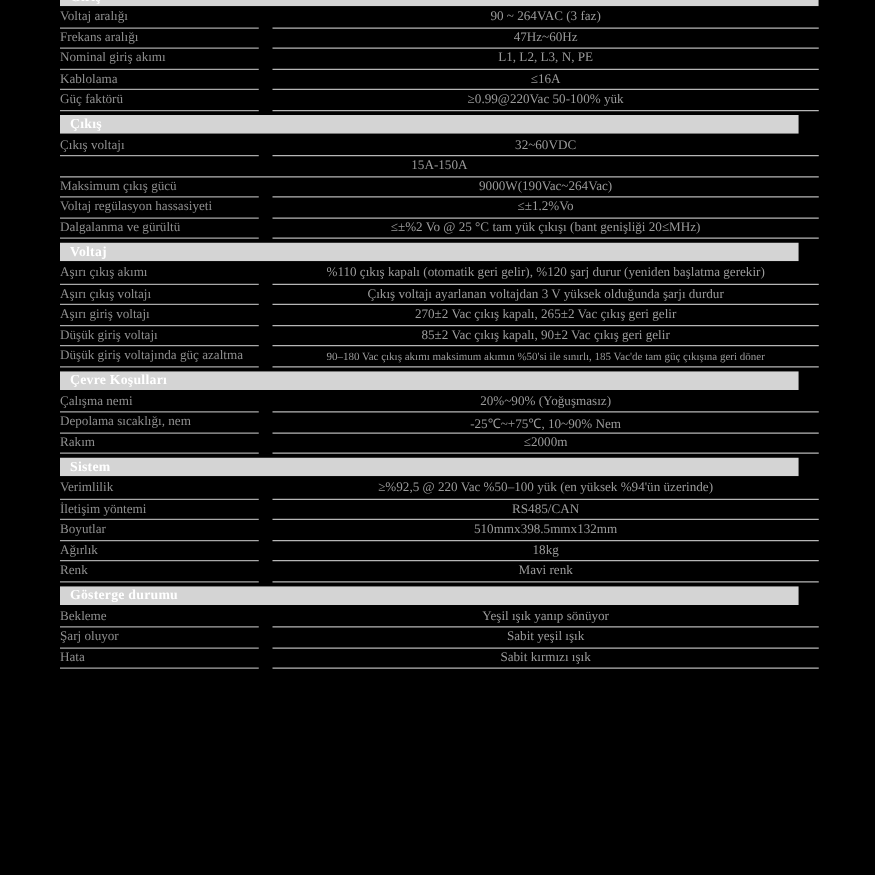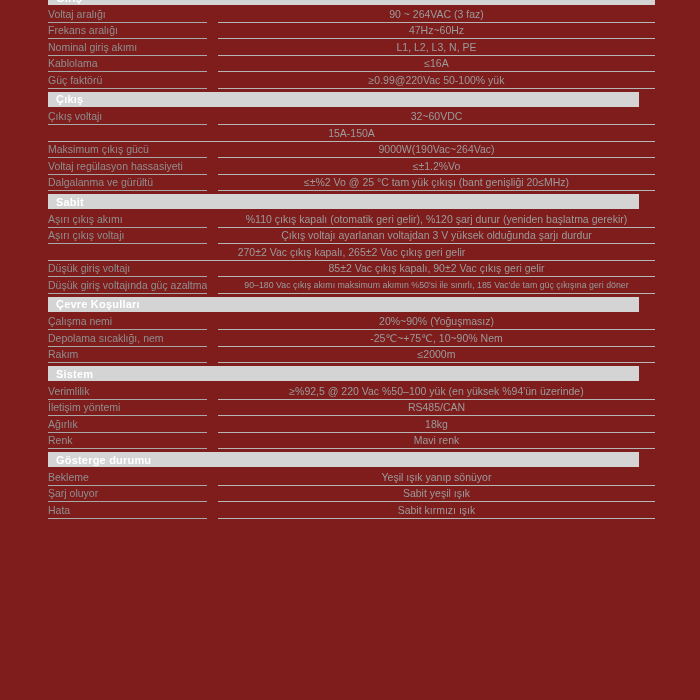--- a/index.html
+++ b/index.html
@@ -10,21 +10,22 @@
   body {
     width: 700px;
     height: 700px;
     font-family: "Liberation Sans", "DejaVu Sans", sans-serif;
     overflow: hidden;
   }
   .page {
     position: relative;
     width: 700px;
     height: 700px;
-    background: #7f1d1d;
+    background: #000000;
+    font-family: Liberation Serif, serif;
   }
   #sheet {
     position: absolute;
     left: 48px;
     top: 0;
     width: 607px;
   }
   .spec-section .bar-wrap {
     height: 15px;
     overflow: hidden;
@@ -152,35 +153,36 @@
   <div class="row">
     <div class="cell label">Dalgalanma ve gürültü</div>
     <div class="cell value">≤±%2 Vo @ 25 °C tam yük çıkışı (bant genişliği 20≤MHz)</div>
   </div>
 </div>
   </section>
 
   <section class="spec-section">
     <div class="bar-wrap">
       <div class="bar">
-        <span class="bar-title">Sabit</span>
+        <span class="bar-title">Voltaj</span>
       </div>
     </div>
     <div class="rows">
   <div class="row">
     <div class="cell label">Aşırı çıkış akımı</div>
     <div class="cell value">%110 çıkış kapalı (otomatik geri gelir), %120 şarj durur (yeniden başlatma gerekir)</div>
   </div>
 
   <div class="row">
     <div class="cell label">Aşırı çıkış voltajı</div>
     <div class="cell value">Çıkış voltajı ayarlanan voltajdan 3 V yüksek olduğunda şarjı durdur</div>
   </div>
 
   <div class="row">
+    <div class="cell label">Aşırı giriş voltajı</div>
     <div class="cell value">270±2 Vac çıkış kapalı, 265±2 Vac çıkış geri gelir</div>
   </div>
 
   <div class="row">
     <div class="cell label">Düşük giriş voltajı</div>
     <div class="cell value">85±2 Vac çıkış kapalı, 90±2 Vac çıkış geri gelir</div>
   </div>
 
   <div class="row">
     <div class="cell label">Düşük giriş voltajında güç azaltma</div>
@@ -224,20 +226,24 @@
   <div class="row">
     <div class="cell label">Verimlilik</div>
     <div class="cell value">≥%92,5 @ 220 Vac %50–100 yük (en yüksek %94'ün üzerinde)</div>
   </div>
 
   <div class="row">
     <div class="cell label">İletişim yöntemi</div>
     <div class="cell value">RS485/CAN</div>
   </div>
 
+  <div class="row">
+    <div class="cell label">Boyutlar</div>
+    <div class="cell value">510mmx398.5mmx132mm</div>
+  </div>
 
   <div class="row">
     <div class="cell label">Ağırlık</div>
     <div class="cell value">18kg</div>
   </div>
 
   <div class="row">
     <div class="cell label">Renk</div>
     <div class="cell value">Mavi renk</div>
   </div>

